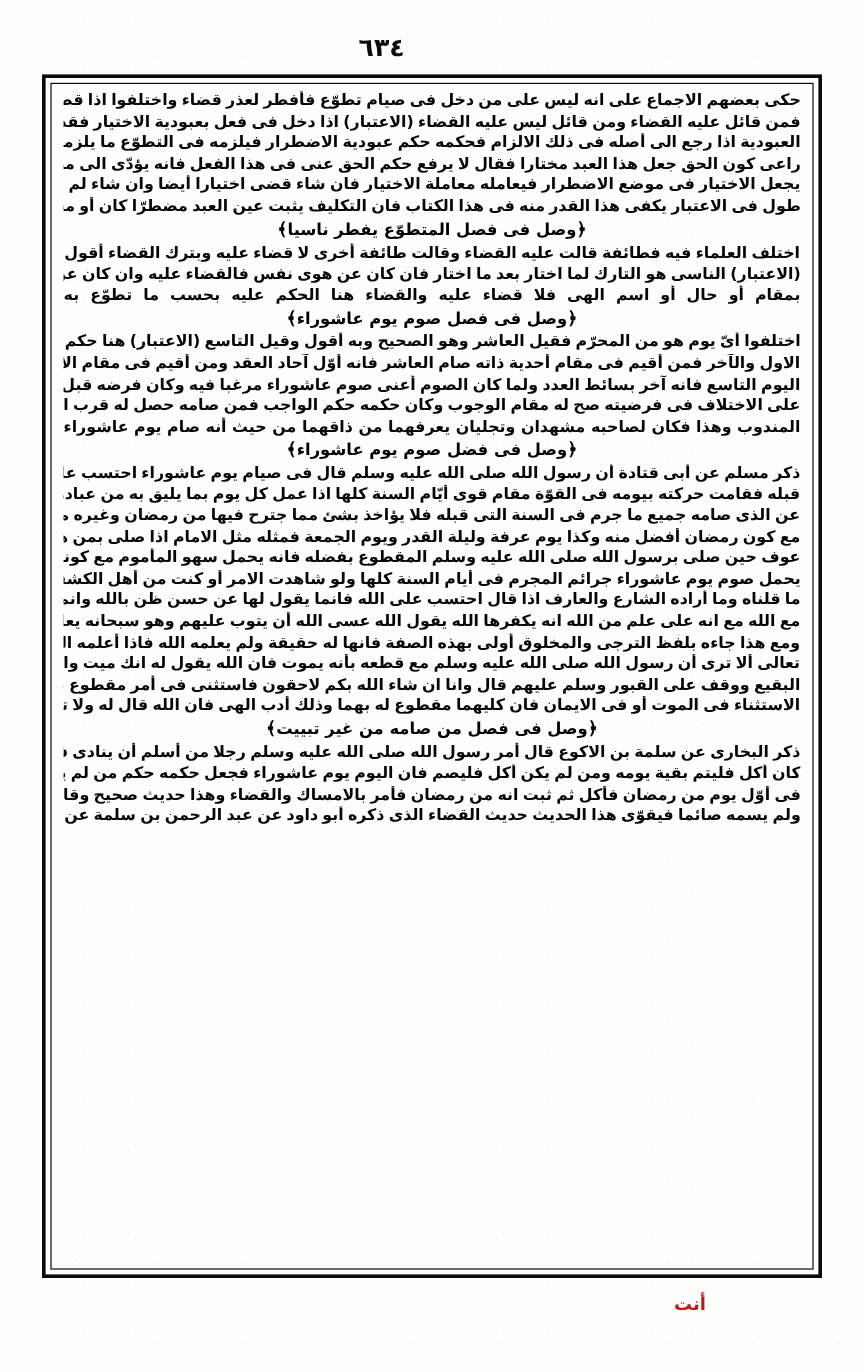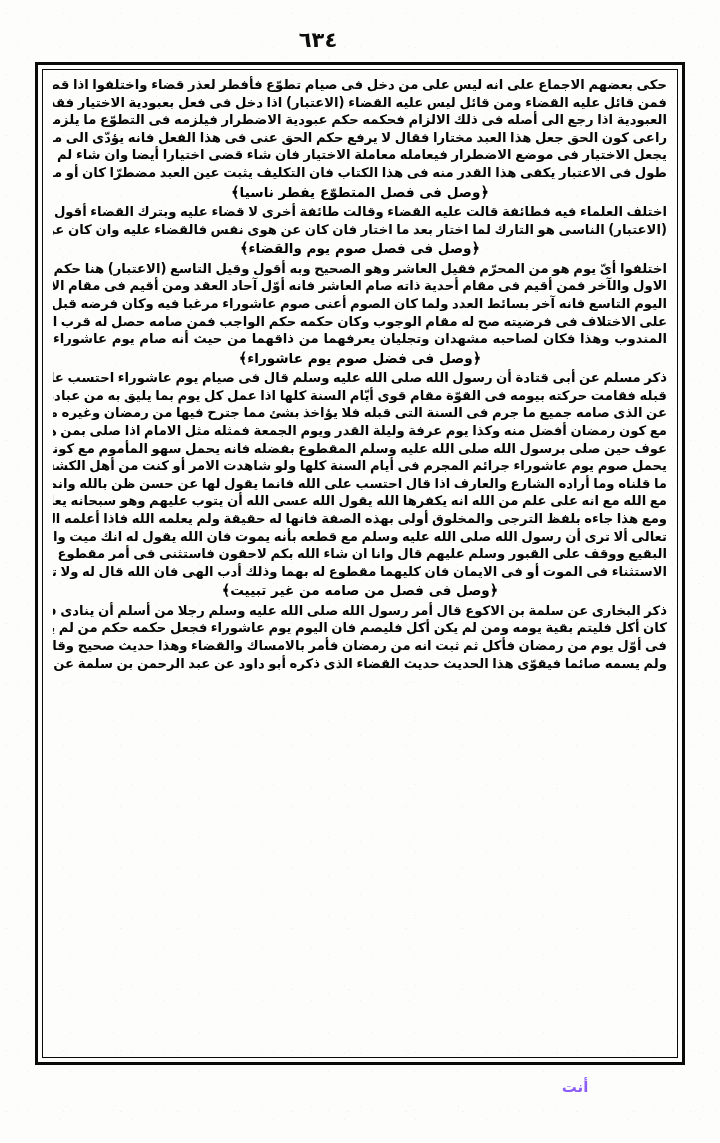--- a/index.html
+++ b/index.html
@@ -119,21 +119,21 @@
   .catchword {
     position: absolute;
     top: 1078px;
     left: 0;
     width: 720px;
     text-align: center;
     direction: rtl;
     font-family: "DejaVu Sans", sans-serif;
     font-size: 15px;
     font-weight: 700;
-    color: #8b5cf6;
+    color: #b91c1c;
   }
   .catchword-inner {
     display: inline-block;
     margin-right: -430px;
   }
 
   
   .speckle {
     position: absolute;
     inset: 0;
@@ -163,22 +163,23 @@
     <div class="line body"><span>حكى بعضهم الاجماع على انه ليس على من دخل فى صيام تطوّع فأفطر لعذر قضاء واختلفوا اذا قطعه لغير عذر عامدا</span></div>
     <div class="line body"><span>فمن قائل عليه القضاء ومن قائل ليس عليه القضاء  (الاعتبار)  اذا دخل فى فعل بعبودية الاختيار فقد ألزم نفسه</span></div>
     <div class="line body"><span>العبودية اذا رجع الى أصله فى ذلك الالزام فحكمه حكم عبودية الاضطرار فيلزمه فى التطوّع ما يلزمه فى الواجب ومن</span></div>
     <div class="line body"><span>راعى كون الحق جعل هذا العبد مختارا فقال لا يرفع حكم الحق عنى فى هذا الفعل فانه يؤدّى الى منازعة الحق حيث</span></div>
     <div class="line body"><span>يجعل الاختيار فى موضع الاضطرار فيعامله معاملة الاختيار فان شاء قضى اختيارا أيضا وان شاء لم يقض وفى هذه المسئلة</span></div>
     <div class="line body"><span>طول فى الاعتبار يكفى هذا القدر منه فى هذا الكتاب فان التكليف يثبت عين العبد مضطرّا كان أو مختارا</span></div>
 
     <div class="heading"><span class="orn">﴿</span><span>وصل فى فصل المتطوّع يفطر ناسيا</span><span class="orn">﴾</span></div>
     <div class="line body"><span>اختلف العلماء فيه فطائفة قالت عليه القضاء وقالت طائفة أخرى لا قضاء عليه وبترك القضاء أقول للخبر الوارد فيه</span></div>
     <div class="line body"><span>(الاعتبار)  الناسى هو التارك لما اختار بعد ما اختار فان كان عن هوى نفس فالقضاء عليه وان كان عن شغل</span></div>
-
-    <div class="heading"><span class="orn">﴿</span><span>وصل فى فصل صوم يوم والقضاء</span><span class="orn">﴾</span></div>
+    <div class="line body"><span>بمقام أو حال أو اسم الهى فلا قضاء عليه والقضاء هنا الحكم عليه بحسب ما تطوّع به</span></div>
+
+    <div class="heading"><span class="orn">﴿</span><span>وصل فى فصل صوم يوم عاشوراء</span><span class="orn">﴾</span></div>
     <div class="line body"><span>اختلفوا أىّ يوم هو من المحرّم فقيل العاشر وهو الصحيح وبه أقول وقيل التاسع  (الاعتبار)  هنا حكم الاسم</span></div>
     <div class="line body"><span>الاول والآخر فمن أقيم فى مقام أحدية ذاته صام العاشر فانه أوّل آحاد العقد ومن أقيم فى مقام الاسم الآخر الالهى صام</span></div>
     <div class="line body"><span>اليوم التاسع فانه آخر بسائط العدد ولما كان الصوم أعنى صوم عاشوراء مرغبا فيه وكان فرضه قبل فرض رمضان</span></div>
     <div class="line body"><span>على الاختلاف فى فرضيته صح له مقام الوجوب وكان حكمه حكم الواجب  فمن صامه حصل له قرب الواجب وقرب</span></div>
     <div class="line body"><span>المندوب وهذا فكان لصاحبه مشهدان وتجليان يعرفهما من ذاقهما من حيث أنه صام يوم عاشوراء</span></div>
 
     <div class="heading"><span class="orn">﴿</span><span>وصل فى فضل صوم يوم عاشوراء</span><span class="orn">﴾</span></div>
     <div class="line body"><span>ذكر مسلم عن أبى قتادة أن رسول الله صلى الله عليه وسلم قال فى صيام يوم عاشوراء احتسب على الله أن يكفر السنة التى</span></div>
     <div class="line body"><span>قبله فقامت حركته بيومه فى القوّة مقام قوى أيّام السنة كلها اذا عمل كل يوم بما يليق به من عبادة الصوم فحمل بقوّته</span></div>
     <div class="line body"><span>عن الذى صامه جميع ما جرم فى السنة التى قبله فلا يؤاخذ بشئ مما جترح فيها من رمضان وغيره من الايام الفاضلة والليالى</span></div>

